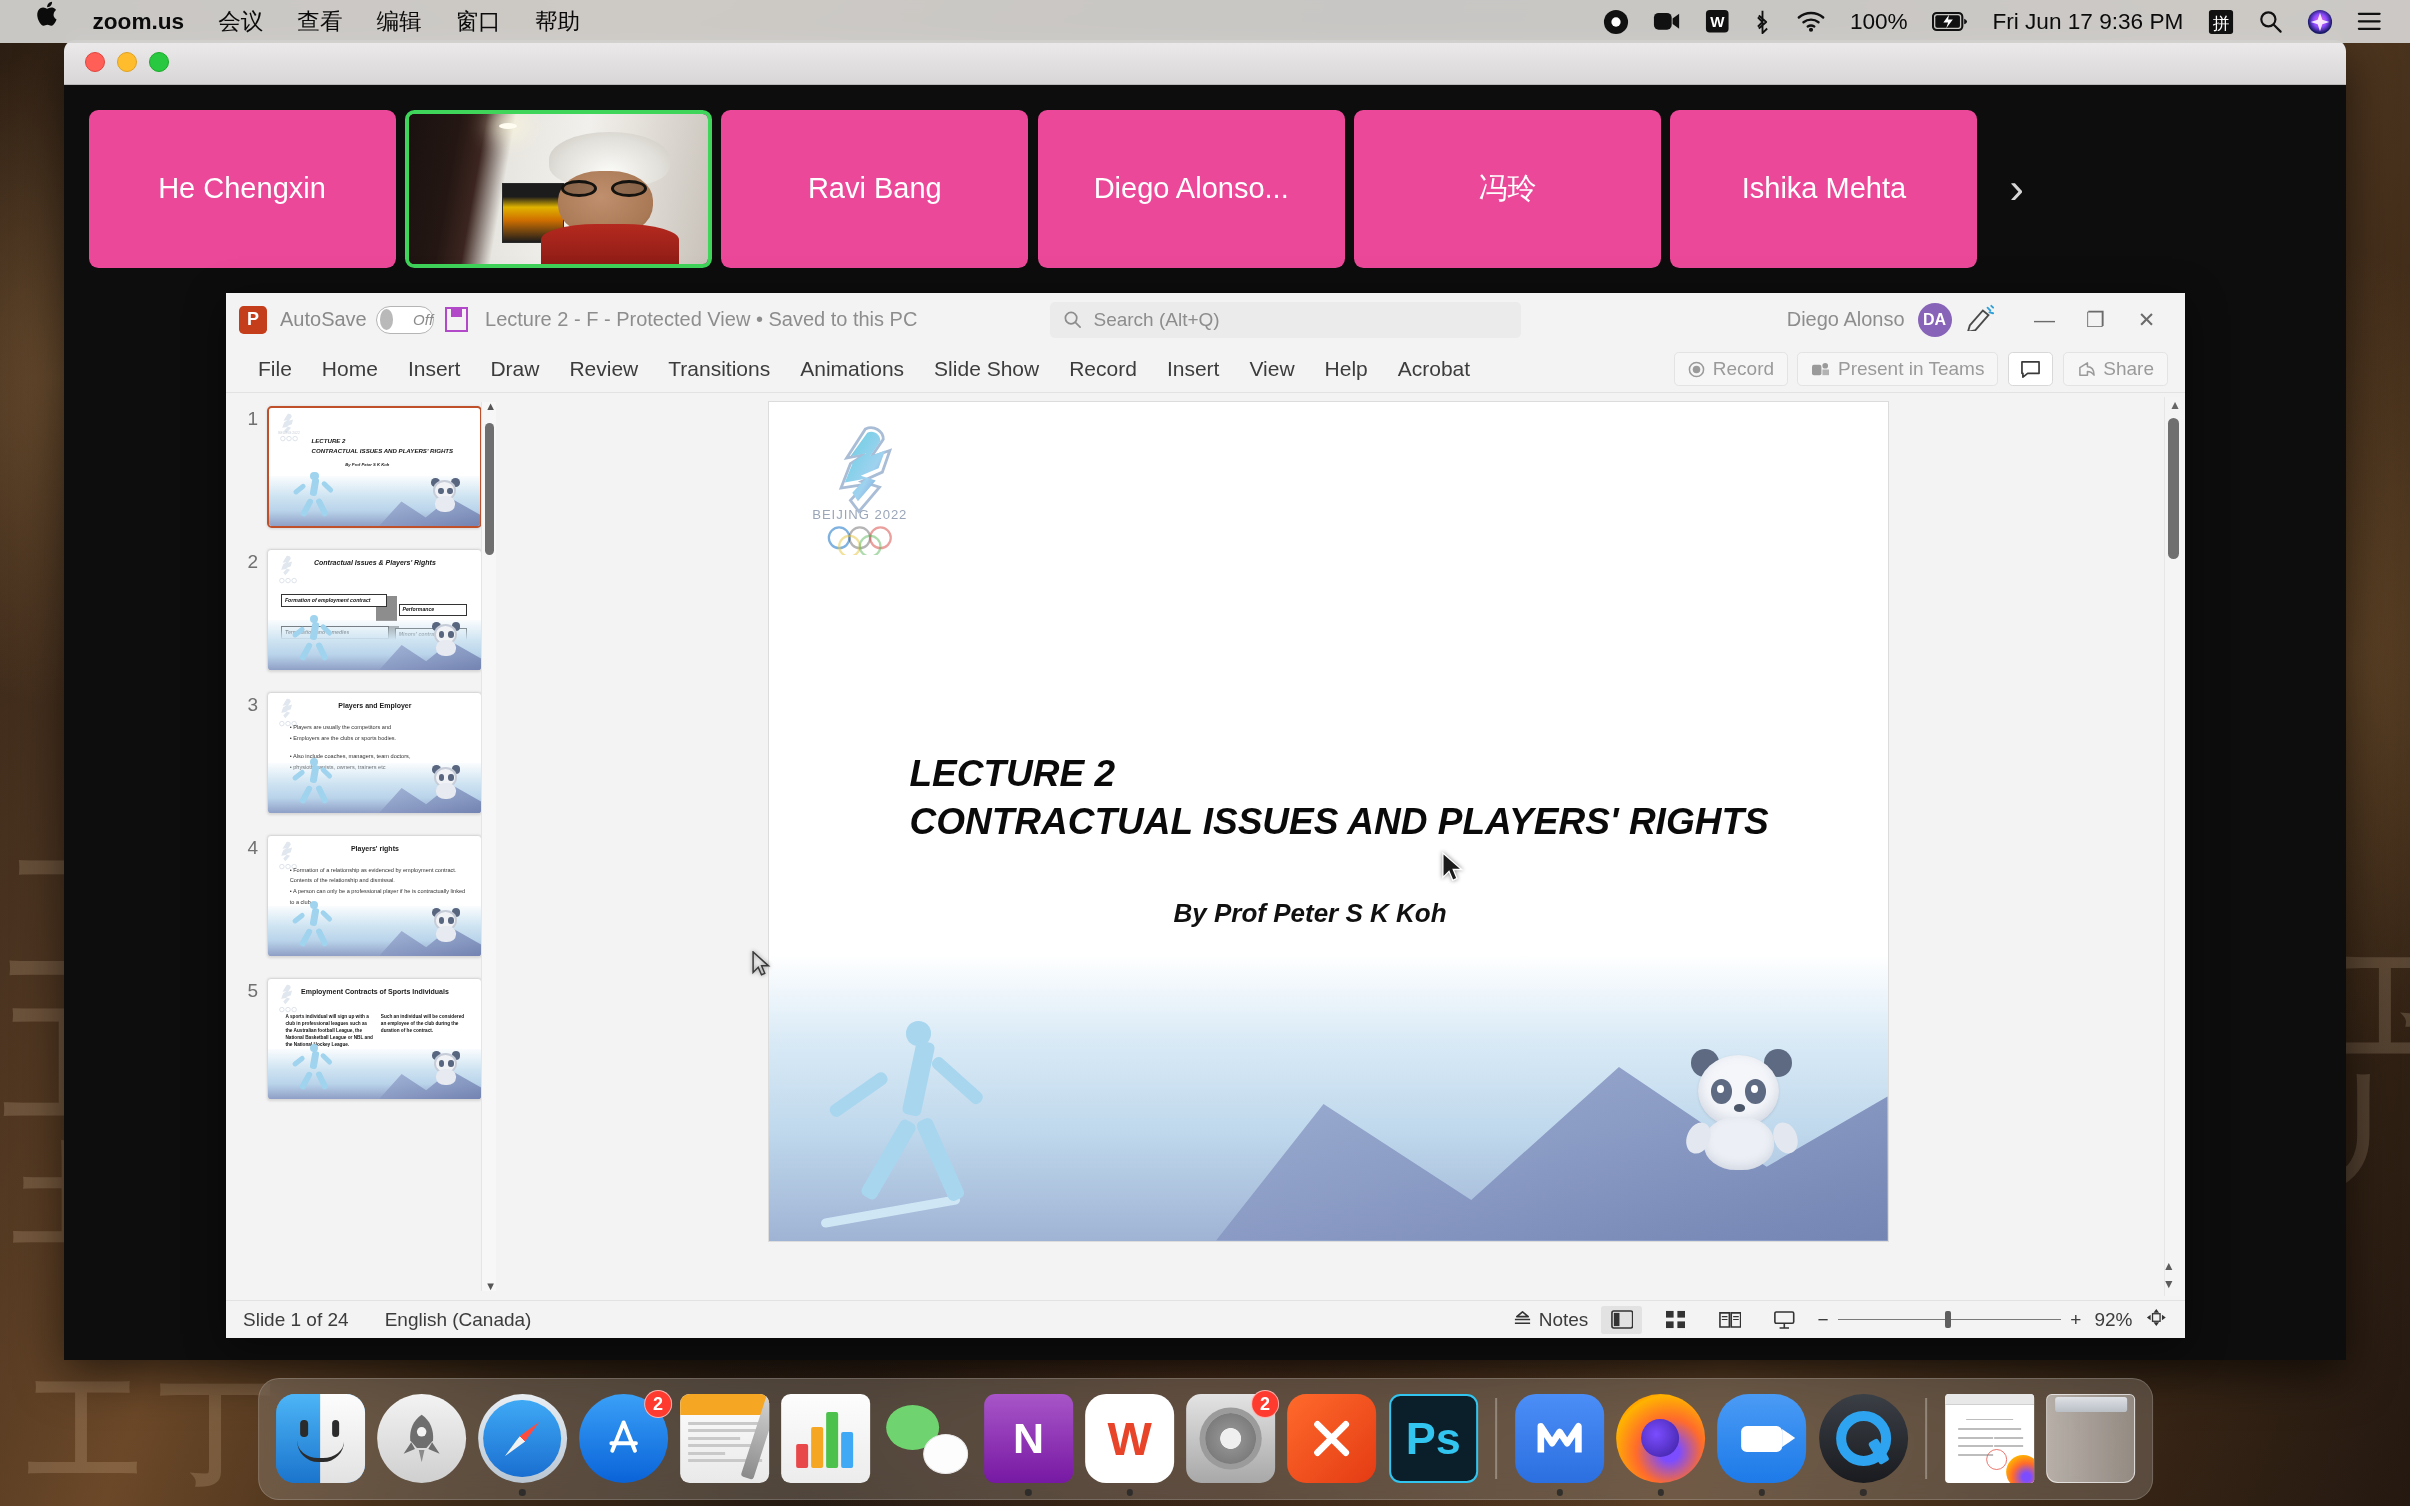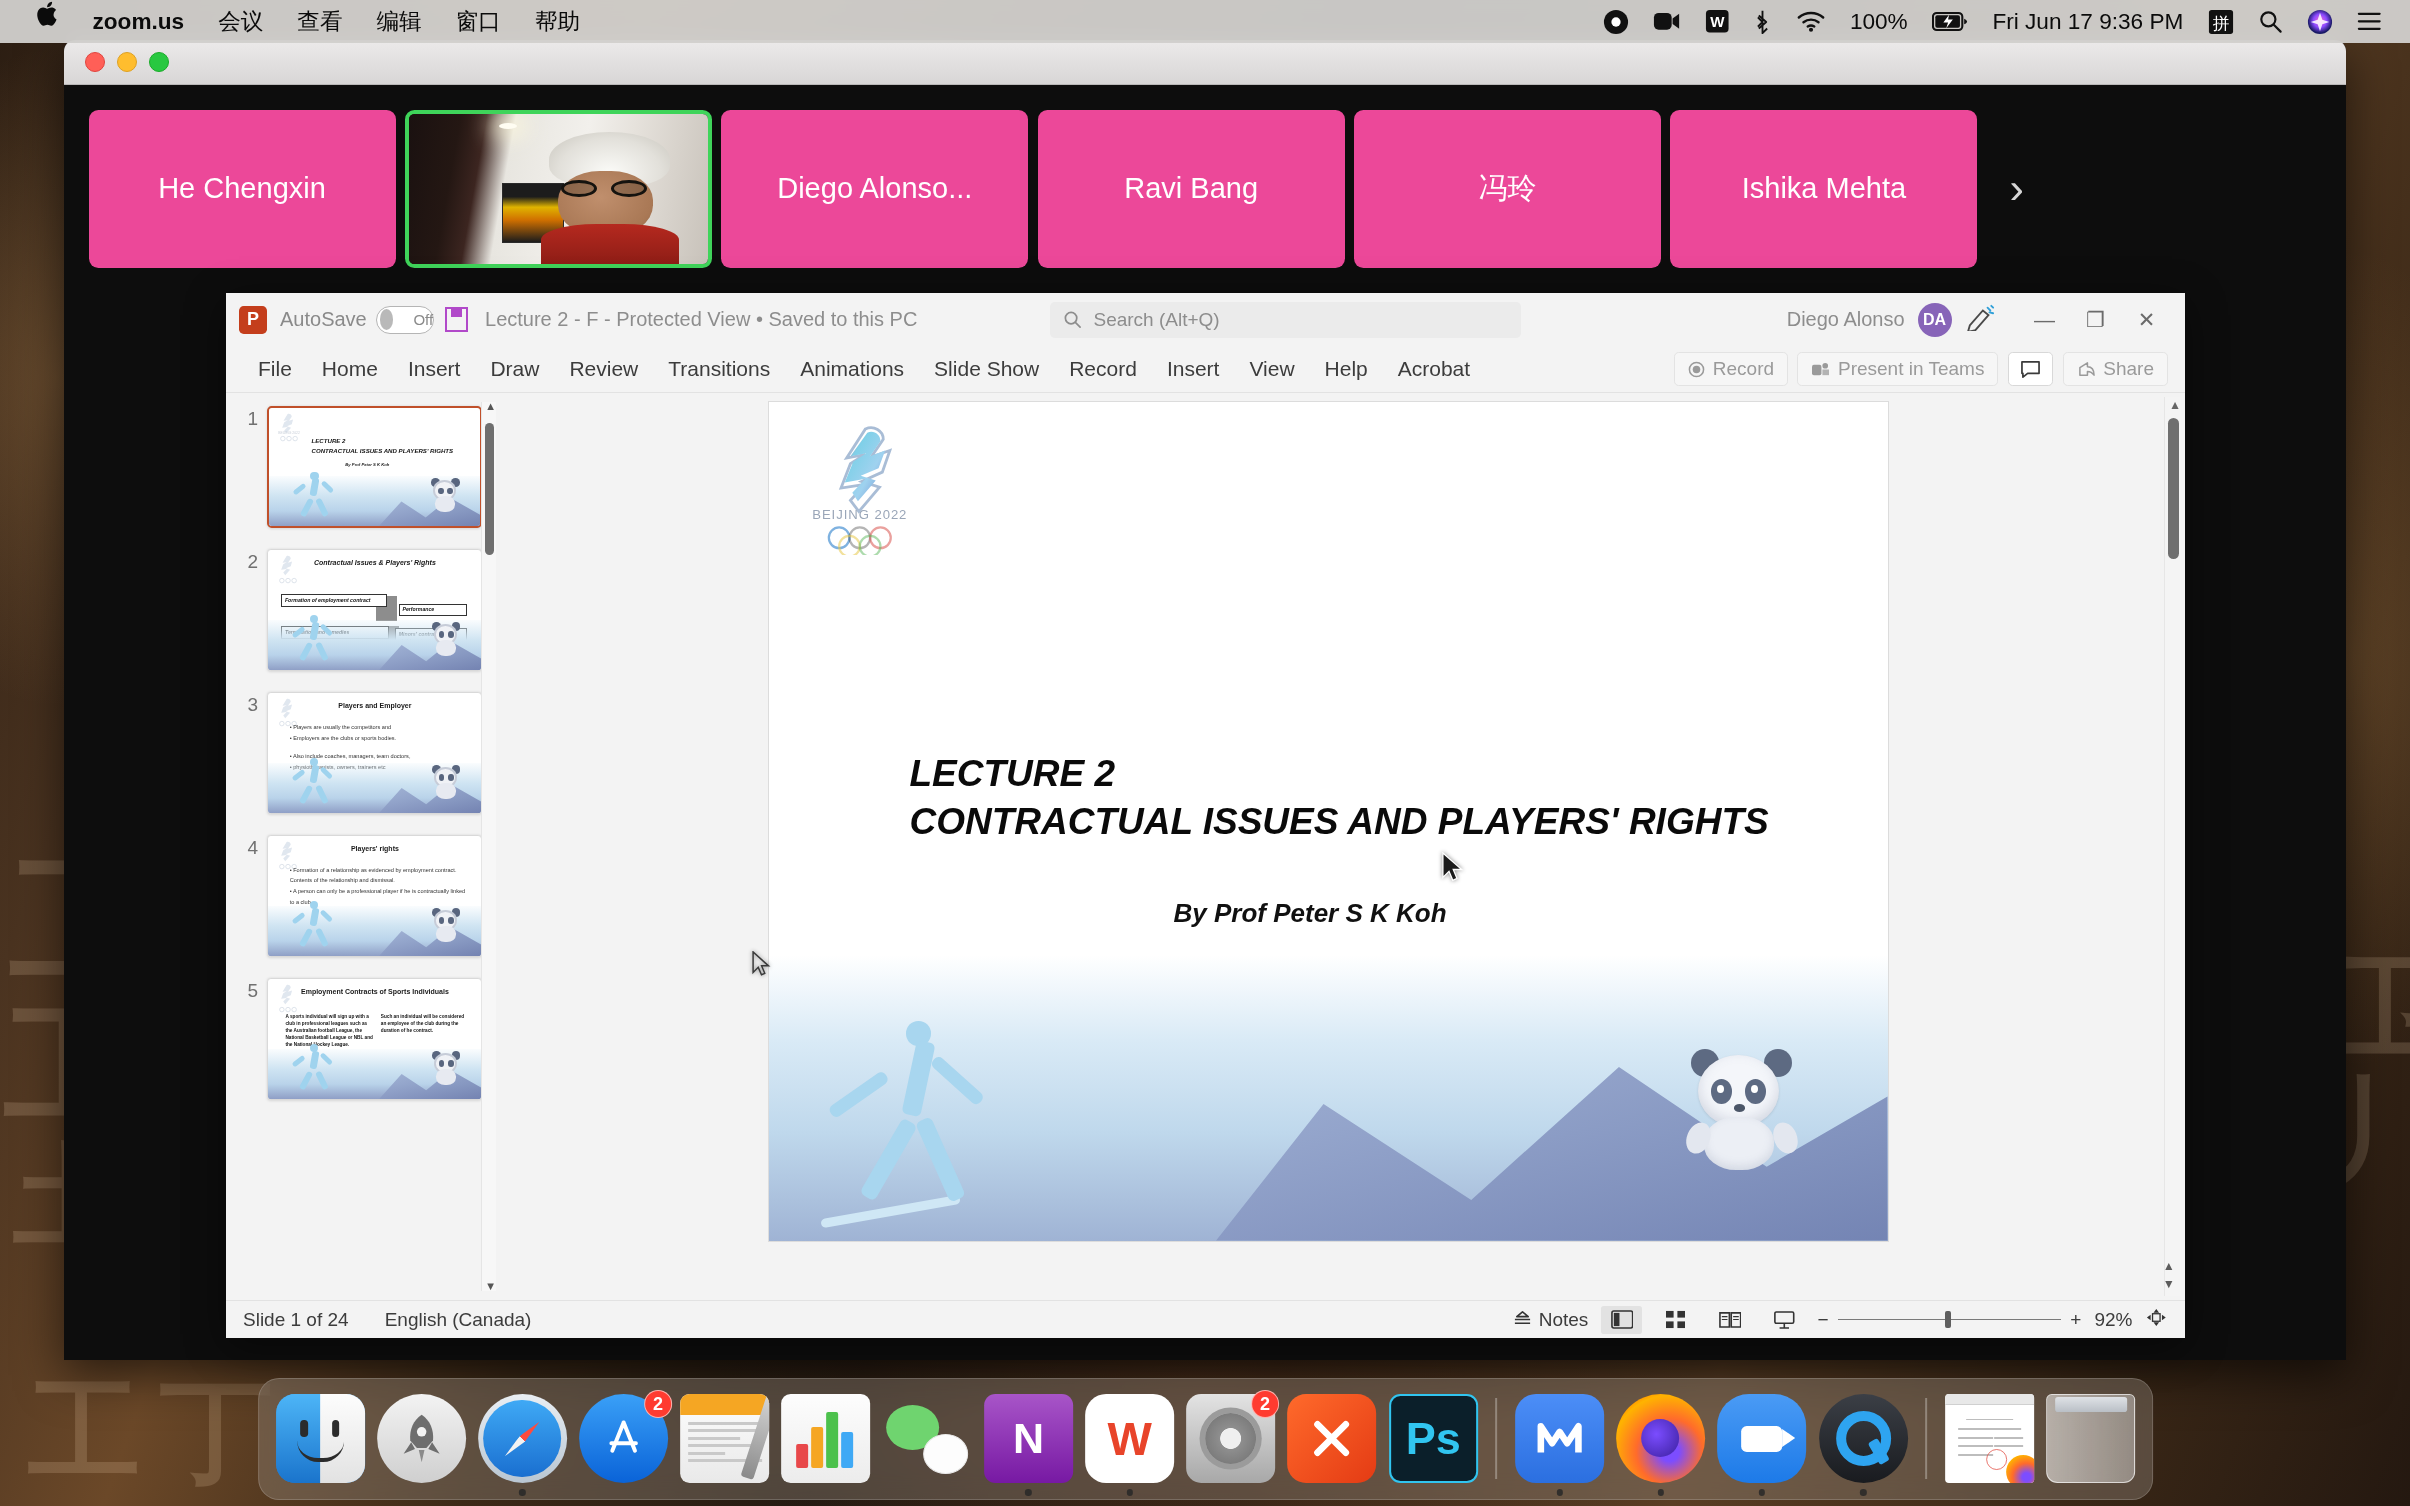--- a/index.html
+++ b/index.html
@@ -191,21 +191,21 @@
   .toggle {
     width: 58px; height: 28px; border-radius: 14px;
     border: 1.4px solid #b5b5b5; background: #fff;
     display: flex; align-items: center; position: relative;
     margin-right: 11.3px;
   }
   .toggle .knob {
     width: 21px; height: 21px; border-radius: 50%;
     background: #b9b9b9; margin-left: 2.8px;
   }
-  .toggle .lbl { font-size: 15px; color: #8a8a8a; margin-left: 20px; }
+  .toggle .lbl { font-size: 15px; color: #8a8a8a; margin-left: 20px; font-style: italic; }
   .save-ic {
     width: 22.6px; height: 24.5px; margin-right: 17px;
     border: 2.8px solid #b149c9; position: relative;
   }
   .save-ic::after {
     content:""; position:absolute; left: 3.8px; top: 0; right: 3.8px; height: 7.5px;
     background: #b149c9;
   }
   #ppt-doc-title { color: #8d8d8d; font-size: 20px; white-space: nowrap; }
   #ppt-search {
@@ -684,24 +684,24 @@
           <div class="vid-glasses">
               <i class="l"></i>
               <i class="r"></i>
             </div>
           <div class="vid-body"></div>
         </div>
       </div>
     </div>
 
     <div class="tile">
+      <span class="tile-name">Ravi Bang</span>
+    </div>
+    <div class="tile">
       <span class="tile-name">Diego Alonso...</span>
-    </div>
-    <div class="tile">
-      <span class="tile-name">Ravi Bang</span>
     </div>
     <div class="tile">
       <span class="tile-name">冯玲</span>
     </div>
     <div class="tile">
       <span class="tile-name">Ishika Mehta</span>
     </div>
     <div id="next-arrow">›</div>
   </div>
 </div>

